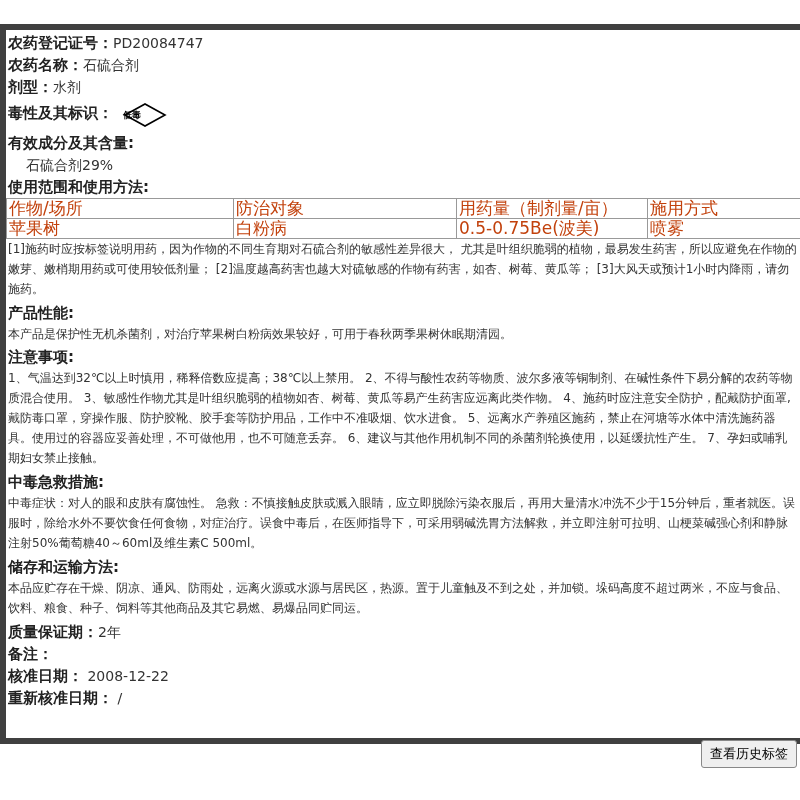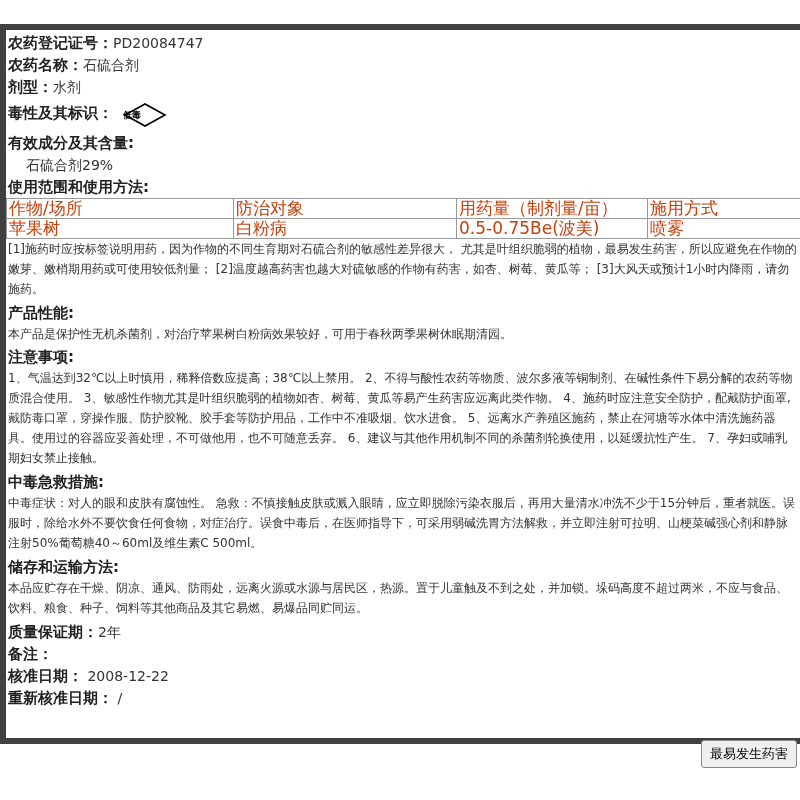--- a/index.html
+++ b/index.html
@@ -82,13 +82,13 @@
     <span class="lbl">备注：</span><span class="val"></span>
   </div>
   <div class="line">
     <span class="lbl">核准日期：</span>&nbsp;<span class="val">2008-12-22</span>
   </div>
   <div class="line">
     <span class="lbl">重新核准日期：</span>&nbsp;<span class="val">/</span>
   </div>
 </div>
 
-<div class="btn">最易发生药害</div>
+<div class="btn">查看历史标签</div>
 
 </body></html>

